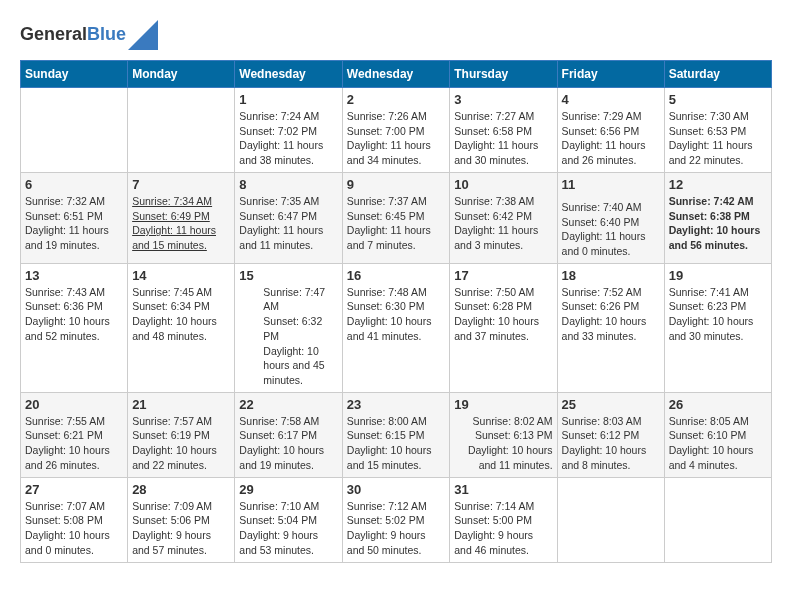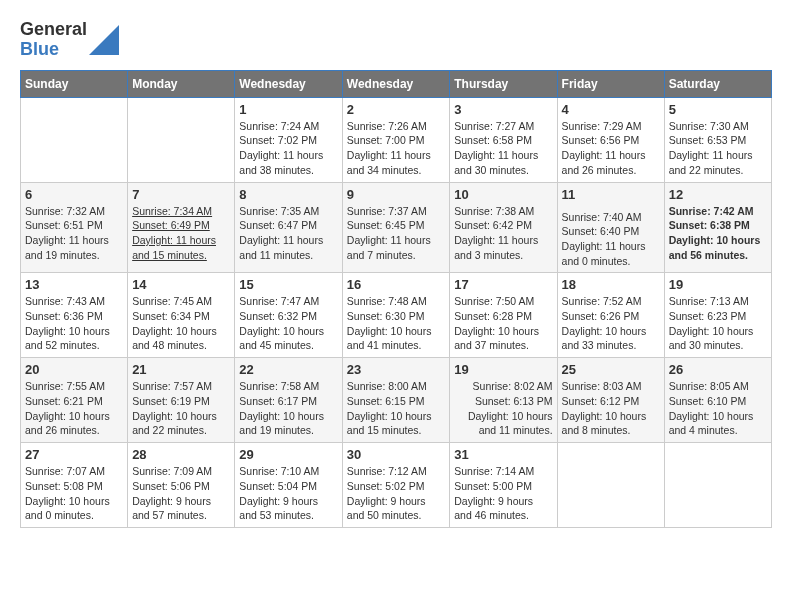--- a/index.html
+++ b/index.html
@@ -15,21 +15,21 @@
       justify-content: space-between;
       align-items: flex-start;
       margin-bottom: 10px;
     }
     .logo {
       display: flex;
       align-items: center;
     }
     .logo-text {
       display: flex;
-      flex-direction: column;
+      flex-direction: row;
       line-height: 1.1;
     }
     .logo-general {
       font-size: 18px;
       font-weight: bold;
       color: #333;
     }
     .logo-blue {
       font-size: 18px;
       font-weight: bold;
@@ -51,21 +51,21 @@
     .location {
       font-size: 14px;
       color: #555;
     }
     .calendar {
       width: 100%;
       border-collapse: collapse;
       font-size: 11px;
     }
     .calendar th {
-      background-color: #737373;
+      background-color: #0369a1;
       color: #fff;
       padding: 6px 4px;
       text-align: left;
       font-weight: bold;
       font-size: 12px;
       border: 1px solid #3a7abf;
     }
     .calendar td {
       border: 1px solid #ccc;
       vertical-align: top;
@@ -209,21 +209,21 @@
 Daylight: 10 hours and 52 minutes.</div>
         </td>
         <td>
           <span class="day-number">14</span>
           <div class="day-info" style="white-space: pre-line;">Sunrise: 7:45 AM
 Sunset: 6:34 PM
 Daylight: 10 hours and 48 minutes.</div>
         </td>
         <td>
           <span class="day-number">15</span>
-          <div class="day-info" style="white-space: pre-line;">Sunrise: 7:47 AM
+          <div class="day-info" style="white-space: pre-line; margin-left: 24px;">Sunrise: 7:47 AM
 Sunset: 6:32 PM
 Daylight: 10 hours and 45 minutes.</div>
         </td>
         <td>
           <span class="day-number">16</span>
           <div class="day-info" style="white-space: pre-line;">Sunrise: 7:48 AM
 Sunset: 6:30 PM
 Daylight: 10 hours and 41 minutes.</div>
         </td>
         <td>
@@ -233,21 +233,21 @@
 Daylight: 10 hours and 37 minutes.</div>
         </td>
         <td>
           <span class="day-number">18</span>
           <div class="day-info" style="white-space: pre-line;">Sunrise: 7:52 AM
 Sunset: 6:26 PM
 Daylight: 10 hours and 33 minutes.</div>
         </td>
         <td>
           <span class="day-number">19</span>
-          <div class="day-info" style="white-space: pre-line;">Sunrise: 7:13 AM
+          <div class="day-info" style="white-space: pre-line;">Sunrise: 7:41 AM
 Sunset: 6:23 PM
 Daylight: 10 hours and 30 minutes.</div>
         </td>
       </tr>
       <tr>
         <td>
           <span class="day-number">20</span>
           <div class="day-info" style="white-space: pre-line;">Sunrise: 7:55 AM
 Sunset: 6:21 PM
 Daylight: 10 hours and 26 minutes.</div>

